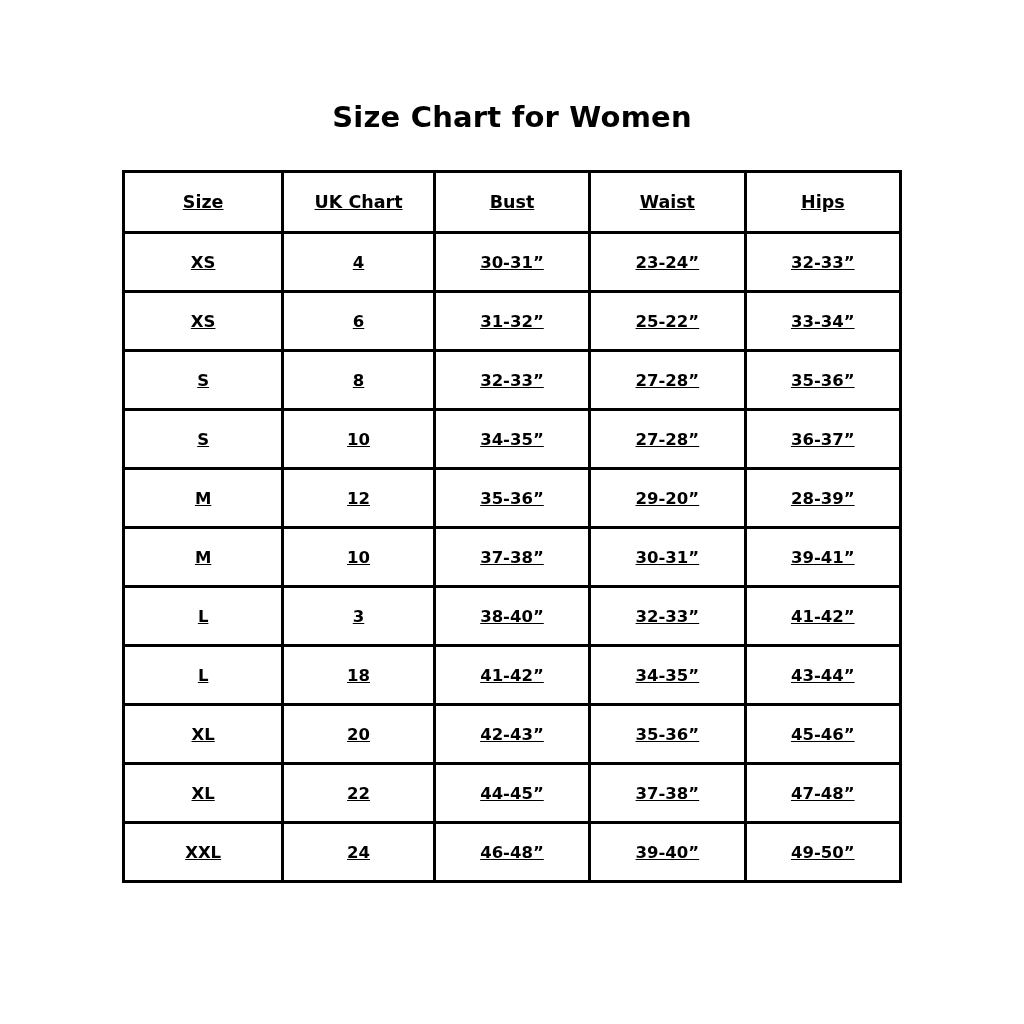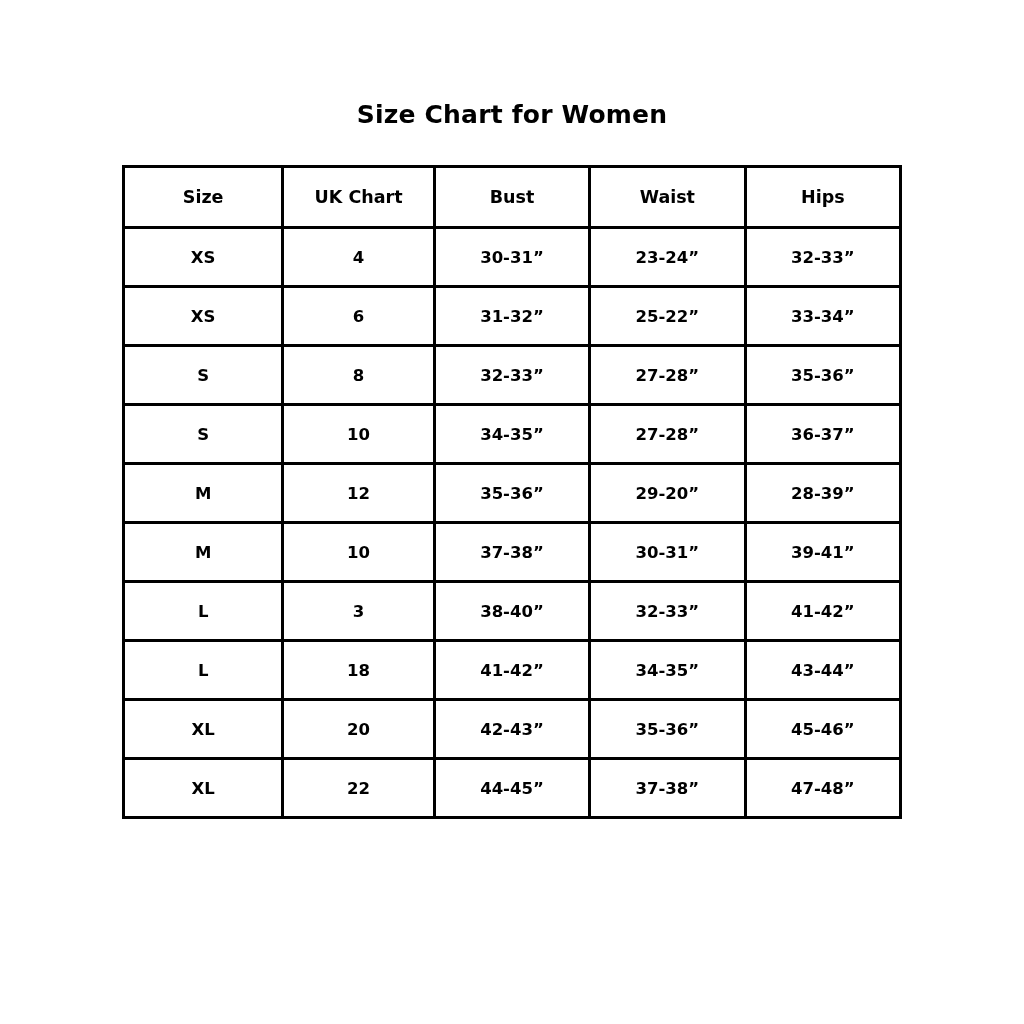--- a/index.html
+++ b/index.html
@@ -18,34 +18,35 @@
   .page {
     width: 1024px;
     height: 1024px;
     box-sizing: border-box;
     display: flex;
     flex-direction: column;
     align-items: center;
   }
   .chart-title {
     margin-top: 100px;
-    font-size: 25px;
+    font-size: 29px;
     font-weight: bold;
     letter-spacing: 0.2px;
     text-align: center;
     color: #000000;
   }
   .table-wrap {
     margin-top: 36px;
     width: 780px;
   }
   table.size-chart {
     border-collapse: collapse;
     width: 100%;
     table-layout: fixed;
+    text-decoration: underline;
   }
   table.size-chart th,
   table.size-chart td {
     border: 3px solid #000000;
     text-align: center;
     font-weight: bold;
     font-size: 16.5px;
     height: 56px;
     padding: 0;
     color: #000000;
@@ -149,17 +150,24 @@
           <td>35-36”</td>
           <td>45-46”</td>
         </tr>
         <tr>
           <td>XL</td>
           <td>22</td>
           <td>44-45”</td>
           <td>37-38”</td>
           <td>47-48”</td>
         </tr>
+        <tr>
+          <td>XXL</td>
+          <td>24</td>
+          <td>46-48”</td>
+          <td>39-40”</td>
+          <td>49-50”</td>
+        </tr>
       </tbody>
     </table>
   </div>
 
 </div>
 
 </body></html>

